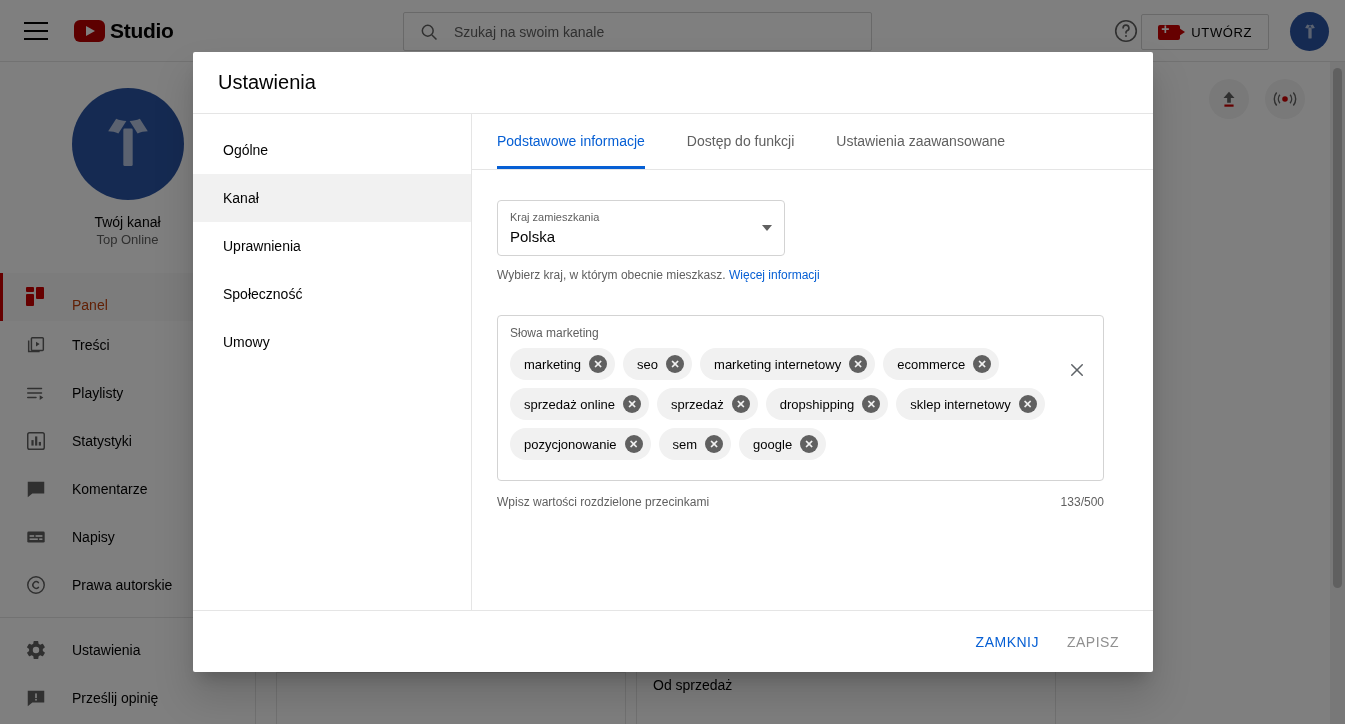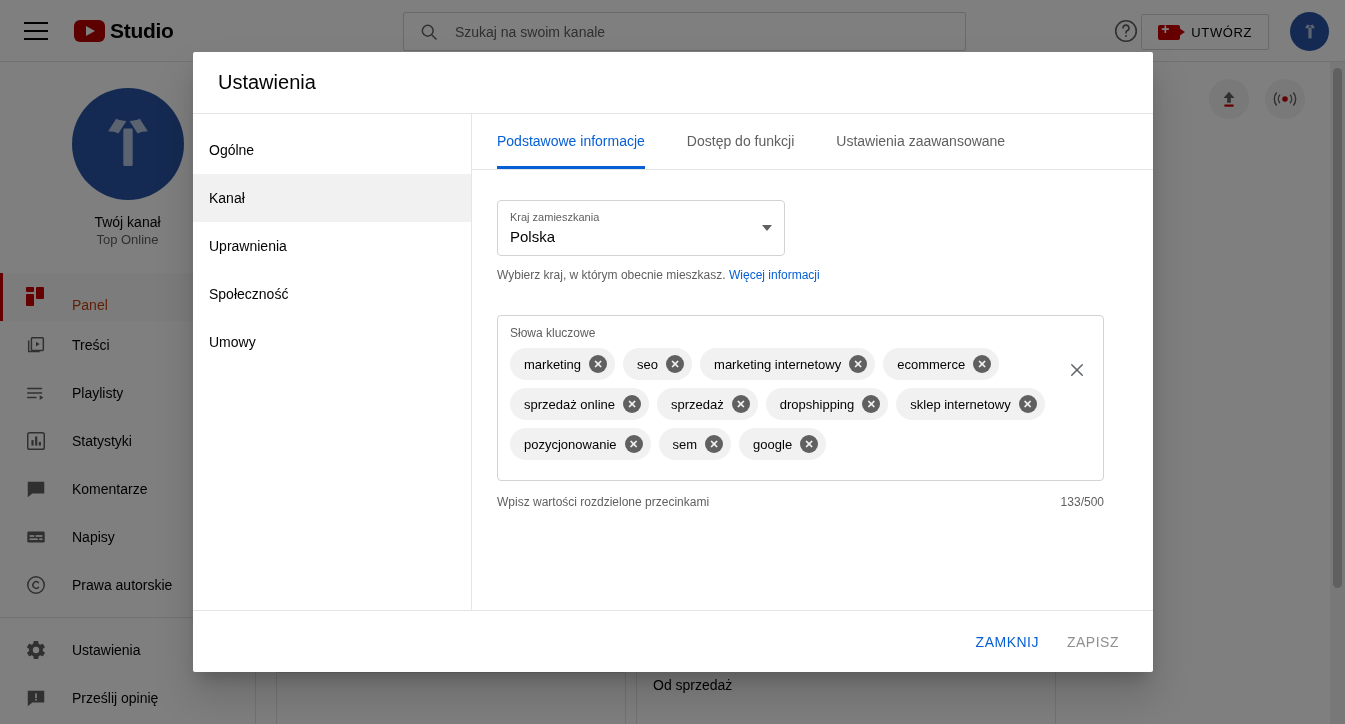--- a/index.html
+++ b/index.html
@@ -69,21 +69,21 @@
     font-size: 21px;
     font-weight: 700;
     color: #030303;
     letter-spacing: -0.3px;
     font-family: Liberation Sans, sans-serif;
   }
 
   .searchbox {
     position: absolute;
     left: 403px; top: 12px;
-    width: 563px; height: 39px;
+    width: 469px; height: 39px;
     border: 1px solid #d3d3d3;
     border-radius: 2px;
     display: flex; align-items: center;
     background: #fff;
   }
   .search-icon-wrap {
     width: 56px; display: flex; align-items: center; justify-content: center;
   }
   .search-input {
     border: none; outline: none;
@@ -263,21 +263,21 @@
   }
   .dlg-nav {
     width: 279px;
     border-right: 1px solid #e5e5e5;
     padding-top: 12px;
     background: #fff;
   }
   .dlg-nav-item {
     height: 48px;
     display: flex; align-items: center;
-    padding-left: 16px;
+    padding-left: 30px;
     font-size: 14px;
     color: #030303;
     cursor: pointer;
   }
   .dlg-nav-item.active { background: #f1f1f1; }
 
   .dlg-content {
     flex: 1;
     display: flex; flex-direction: column;
     min-width: 0;
@@ -652,21 +652,21 @@
             <div class="field-label">Kraj zamieszkania</div>
             <div class="field-value">Polska</div>
             <div class="field-caret"></div>
           </div>
           <div class="field-hint">
             <span>Wybierz kraj, w którym obecnie mieszkasz.</span>
             <a>Więcej informacji</a>
           </div>
 
           <div class="chips-box">
-            <div class="chips-label">Słowa kluczowe</div>
+            <div class="chips-label">Słowa marketing</div>
             <div class="chips-rows">
               <span class="chip">
                 <span>marketing</span>
                 <span class="chip-x">✕</span>
               </span>
               <span class="chip">
                 <span>seo</span>
                 <span class="chip-x">✕</span>
               </span>
               <span class="chip">

